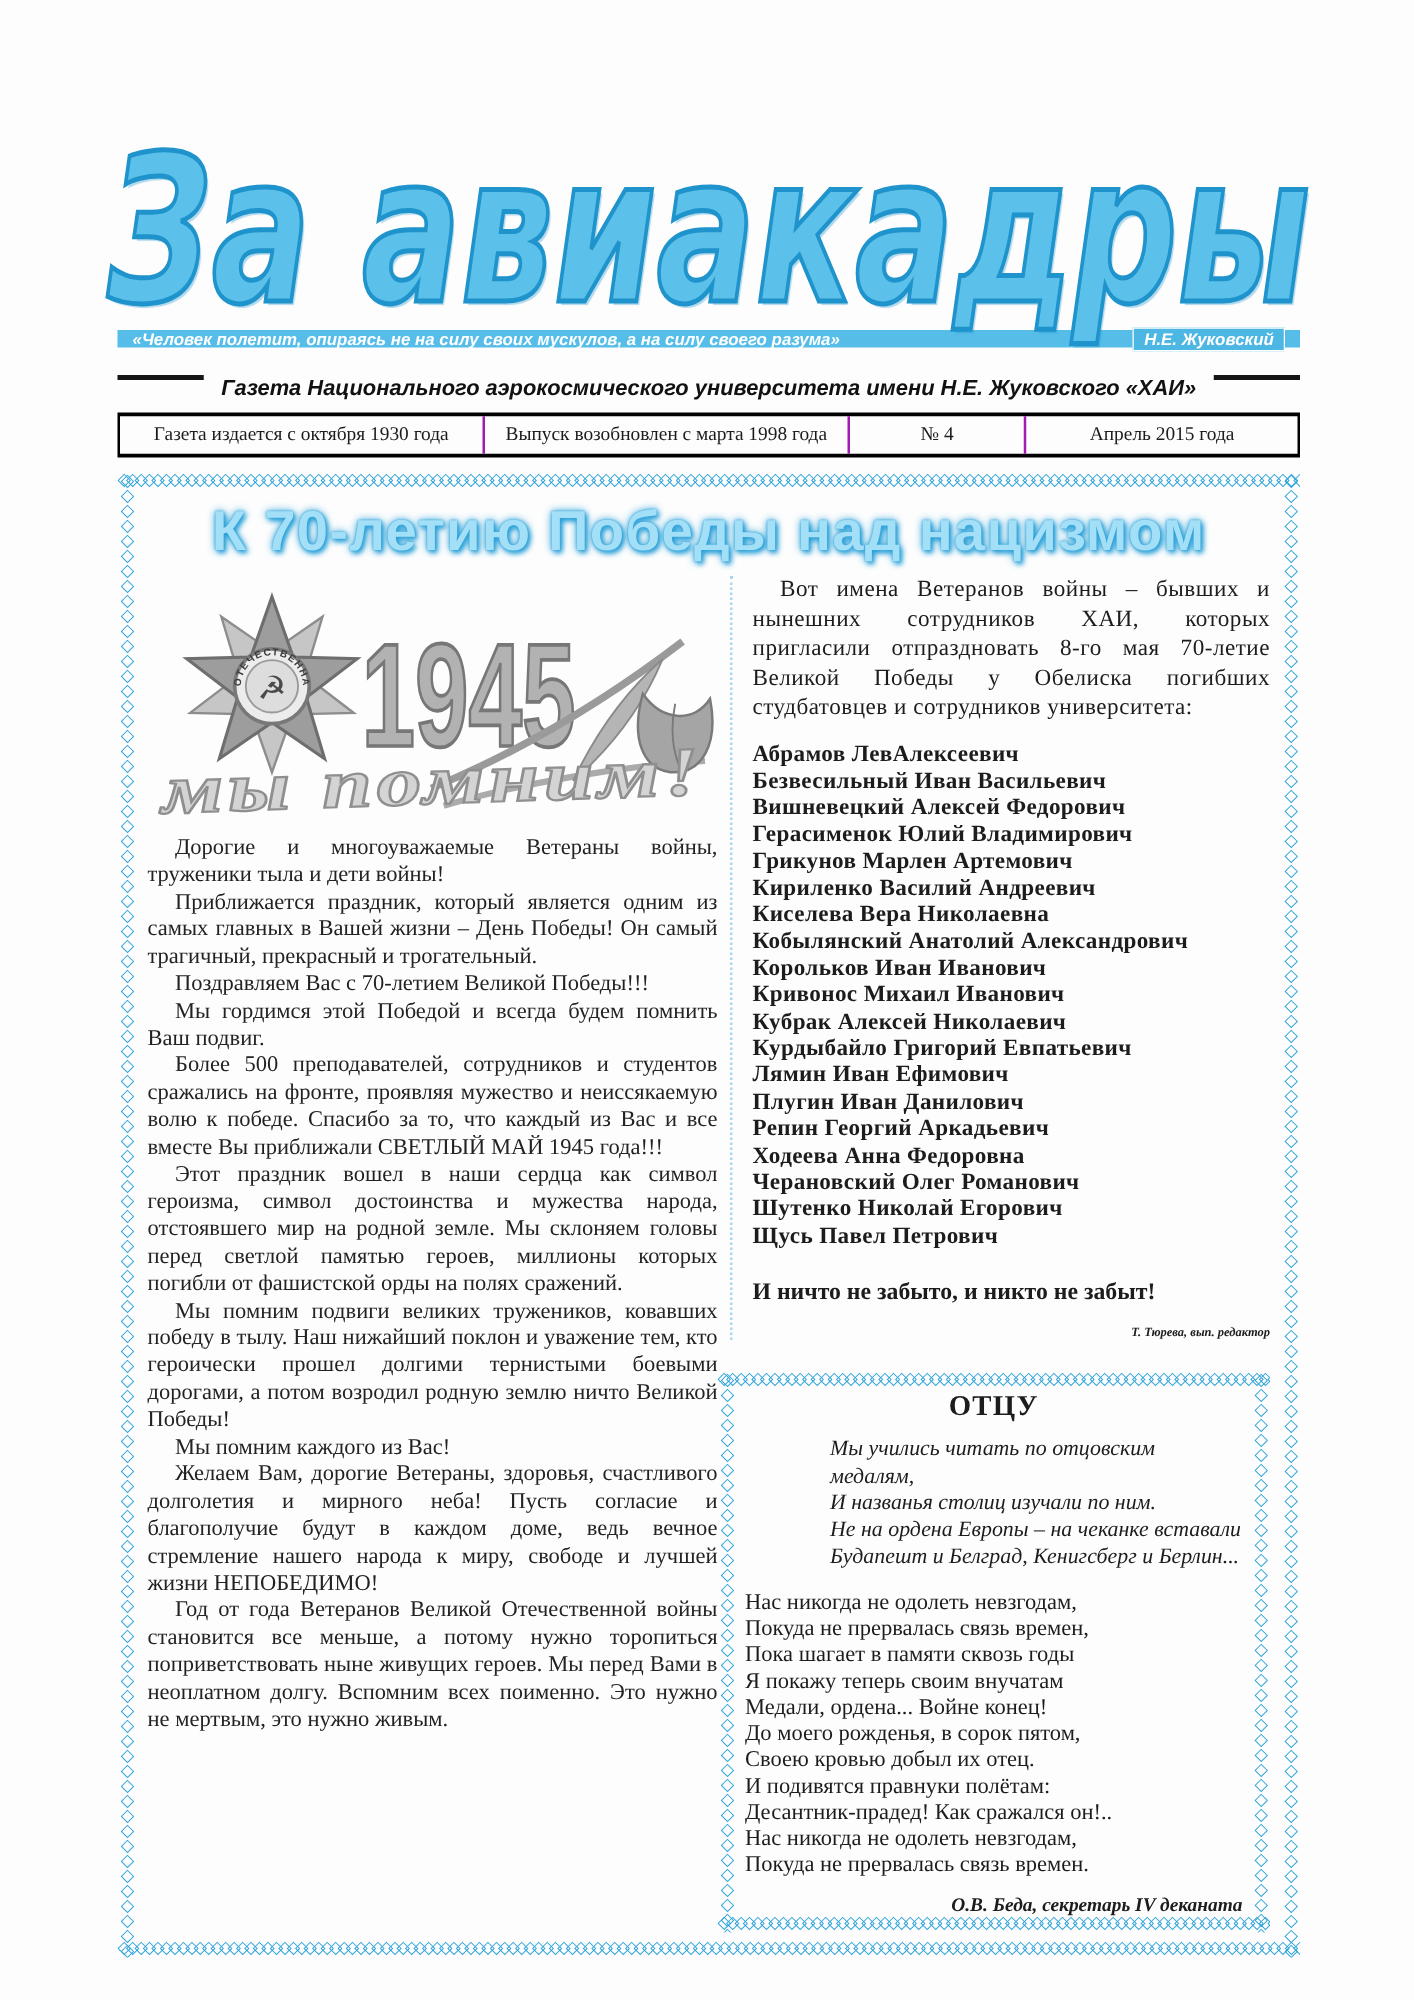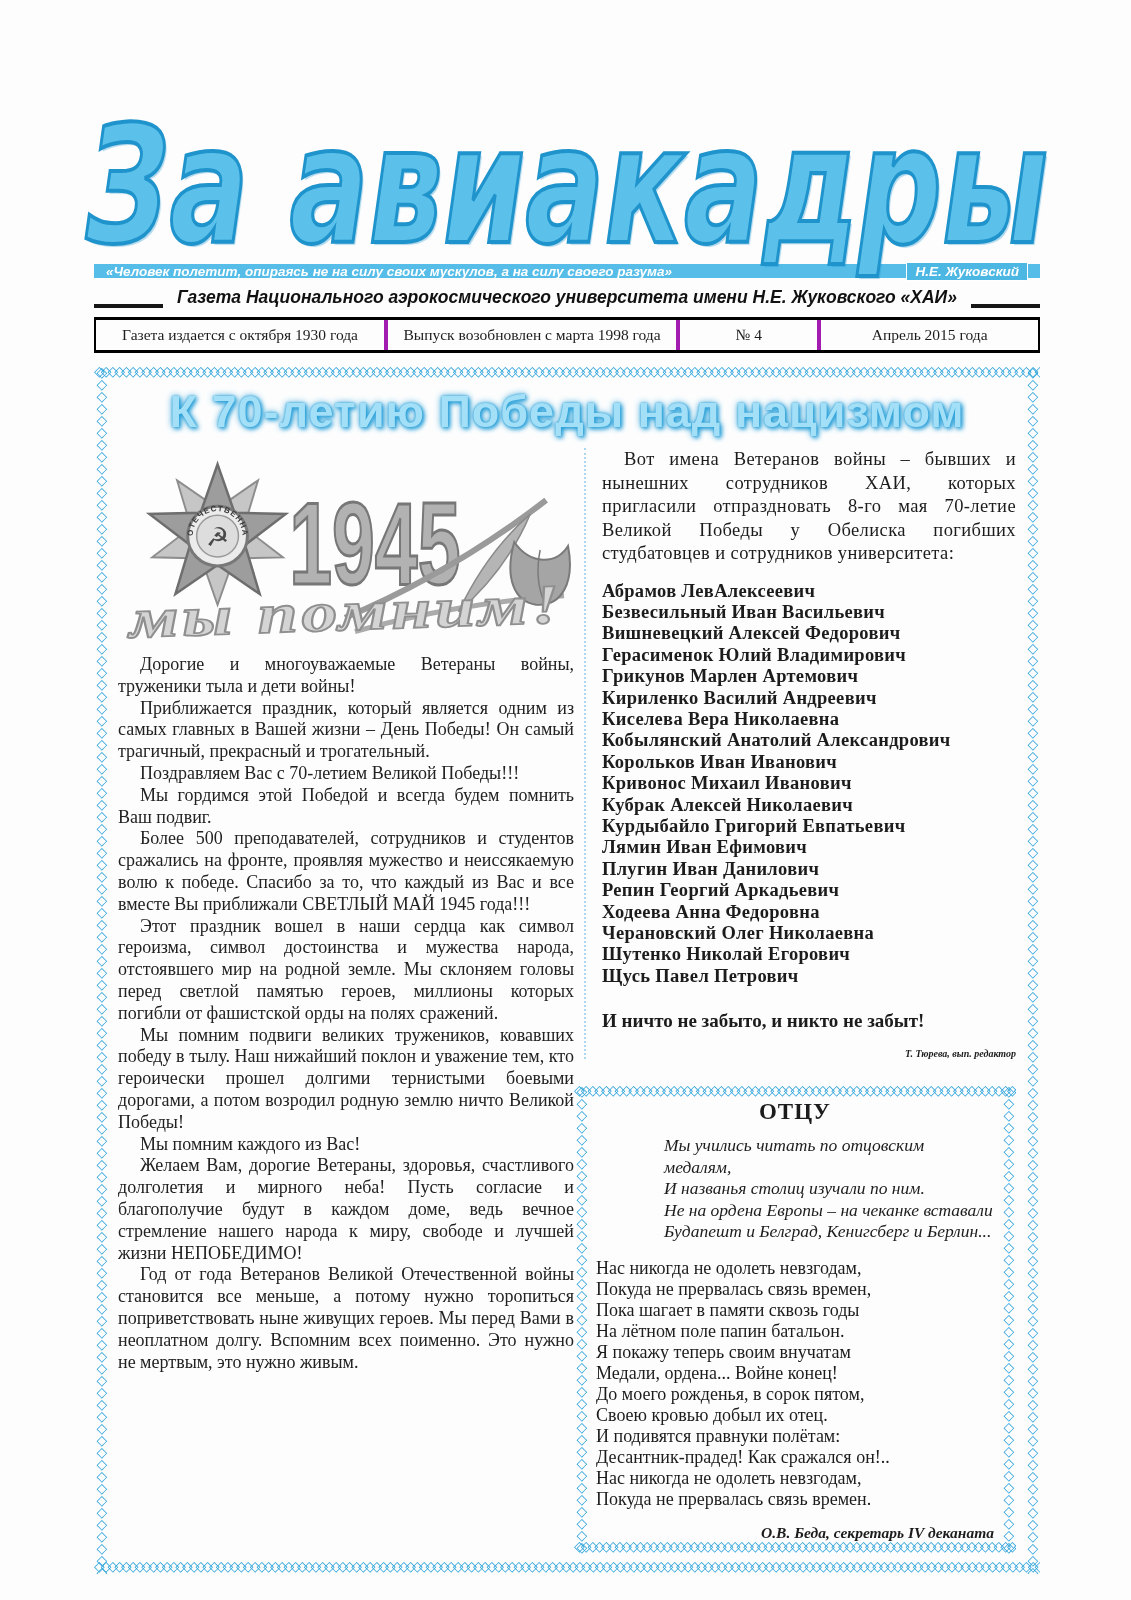--- a/index.html
+++ b/index.html
@@ -16,32 +16,32 @@
     text-shadow: 3px 3px 1px rgba(31,147,203,.35);
     transform: scaleX(.72); transform-origin: center bottom;
   }
   .motto-strip {
     position: relative; z-index: 1; margin-top: 4px; height: 14px; background: #55bde8;
     display: flex; align-items: center; justify-content: space-between; padding: 0 12px;
     font-family: "Liberation Sans", sans-serif; font-style: italic; font-weight: bold;
     font-size: 13.5px; color: #ffffff;
   }
   .motto-author-box { border: 1px solid #ffffff; padding: 1px 8px; background: #4db7e4; }
-  .subtitle-row { display: flex; align-items: flex-end; gap: 14px; margin-top: 9px; }
+  .subtitle-row { display: flex; align-items: flex-start; gap: 14px; margin-top: 22px; }
   .subtitle-row .rule { flex: 1; height: 4px; background: #161616; }
   .subtitle-text {
     font-family: "Liberation Sans", sans-serif; font-style: italic; font-weight: bold;
     font-size: 17.5px; color: #111; white-space: nowrap;
   }
   .infobar {
     margin-top: 9px; display: flex; border: 2px solid #000;
     border-top-width: 3px; border-bottom-width: 3px;
     font-size: 15.5px; text-align: center;
   }
-  .infobar .cell { padding: 6px 4px; border-right: 4px solid #a21caf; }
+  .infobar .cell { padding: 6px 4px; border-right: 2px solid #a21caf; }
   .infobar .cell:last-child { border-right: none; }
   .cell-founded { width: 31%; } .cell-resumed { width: 31%; } .cell-number { width: 15%; } .cell-date { width: 23%; }
 
   
   .dframe { position: relative; margin-top: 11px; }
   .dh, .dv { position: absolute; color: #2aa2da; font-family: "DejaVu Sans", sans-serif;
              font-size: 14px; overflow: hidden; user-select: none; }
   .dh { left: 0; right: 0; height: 15px; line-height: 14px; letter-spacing: -4px; white-space: nowrap; }
   .dh.top { top: 0; } .dh.bottom { bottom: 0; }
   .dv { top: 0; bottom: 0; width: 15px; writing-mode: vertical-rl; line-height: 14px; letter-spacing: -4px; }
@@ -179,21 +179,21 @@
                 <div class="name">Киселева Вера Николаевна</div>
                 <div class="name">Кобылянский Анатолий Александрович</div>
                 <div class="name">Корольков Иван Иванович</div>
                 <div class="name">Кривонос Михаил Иванович</div>
                 <div class="name">Кубрак Алексей Николаевич</div>
                 <div class="name">Курдыбайло Григорий Евпатьевич</div>
                 <div class="name">Лямин Иван Ефимович</div>
                 <div class="name">Плугин Иван Данилович</div>
                 <div class="name">Репин Георгий Аркадьевич</div>
                 <div class="name">Ходеева Анна Федоровна</div>
-                <div class="name">Черановский Олег Николаевна</div>
+                <div class="name">Черановский Олег Романович</div>
                 <div class="name">Шутенко Николай Егорович</div>
                 <div class="name">Щусь Павел Петрович</div>
               </div>
             <p class="closing">И ничто не забыто, и никто не забыт!</p>
             <p class="editor">Т. Тюрева, вып. редактор</p>
           </div>
 
           <div class="dframe poem-frame">
             <div class="dh top">◇◇◇◇◇◇◇◇◇◇◇◇◇◇◇◇◇◇◇◇◇◇◇◇◇◇◇◇◇◇◇◇◇◇◇◇◇◇◇◇◇◇◇◇◇◇◇◇◇◇◇◇◇◇◇◇◇◇◇◇◇◇◇◇◇◇◇◇◇◇◇◇◇◇◇◇◇◇◇◇◇◇◇◇◇◇◇◇◇◇◇◇◇◇◇◇◇◇◇◇◇◇◇◇◇◇◇◇◇◇◇◇◇◇◇◇◇◇◇◇◇◇◇◇◇◇◇◇◇◇◇◇◇◇◇◇◇◇◇◇◇◇◇◇◇◇◇◇◇◇◇◇◇◇◇◇◇◇◇◇◇◇◇◇◇◇◇◇◇◇◇◇◇◇◇◇◇◇◇◇</div>
             <div class="dh bottom">◇◇◇◇◇◇◇◇◇◇◇◇◇◇◇◇◇◇◇◇◇◇◇◇◇◇◇◇◇◇◇◇◇◇◇◇◇◇◇◇◇◇◇◇◇◇◇◇◇◇◇◇◇◇◇◇◇◇◇◇◇◇◇◇◇◇◇◇◇◇◇◇◇◇◇◇◇◇◇◇◇◇◇◇◇◇◇◇◇◇◇◇◇◇◇◇◇◇◇◇◇◇◇◇◇◇◇◇◇◇◇◇◇◇◇◇◇◇◇◇◇◇◇◇◇◇◇◇◇◇◇◇◇◇◇◇◇◇◇◇◇◇◇◇◇◇◇◇◇◇◇◇◇◇◇◇◇◇◇◇◇◇◇◇◇◇◇◇◇◇◇◇◇◇◇◇◇◇◇◇</div>
@@ -204,21 +204,20 @@
               <div class="epigraph">
                   <div class="line">Мы учились читать по отцовским медалям,</div>
                   <div class="line">И названья столиц изучали по ним.</div>
                   <div class="line">Не на ордена Европы – на чеканке вставали</div>
                   <div class="line">Будапешт и Белград, Кенигсберг и Берлин...</div>
                 </div>
               <div class="poem">
                   <div class="line">Нас никогда не одолеть невзгодам,</div>
                   <div class="line">Покуда не прервалась связь времен,</div>
                   <div class="line">Пока шагает в памяти сквозь годы</div>
-                  <div class="line">На лётном поле папин батальон.</div>
                   <div class="line">Я покажу теперь своим внучатам</div>
                   <div class="line">Медали, ордена... Войне конец!</div>
                   <div class="line">До моего рожденья, в сорок пятом,</div>
                   <div class="line">Своею кровью добыл их отец.</div>
                   <div class="line">И подивятся правнуки полётам:</div>
                   <div class="line">Десантник-прадед! Как сражался он!..</div>
                   <div class="line">Нас никогда не одолеть невзгодам,</div>
                   <div class="line">Покуда не прервалась связь времен.</div>
                 </div>
               <div class="poem-author">О.В. Беда, секретарь IV деканата</div>

